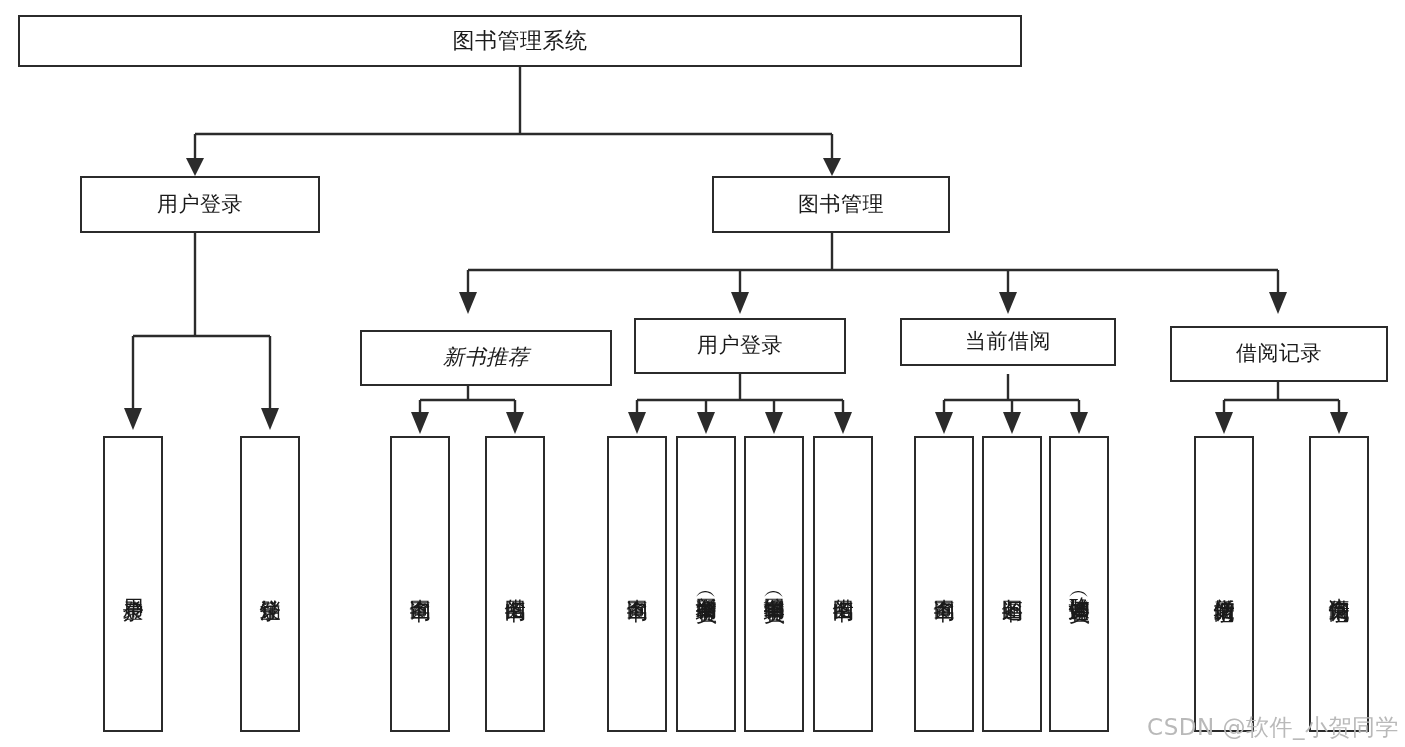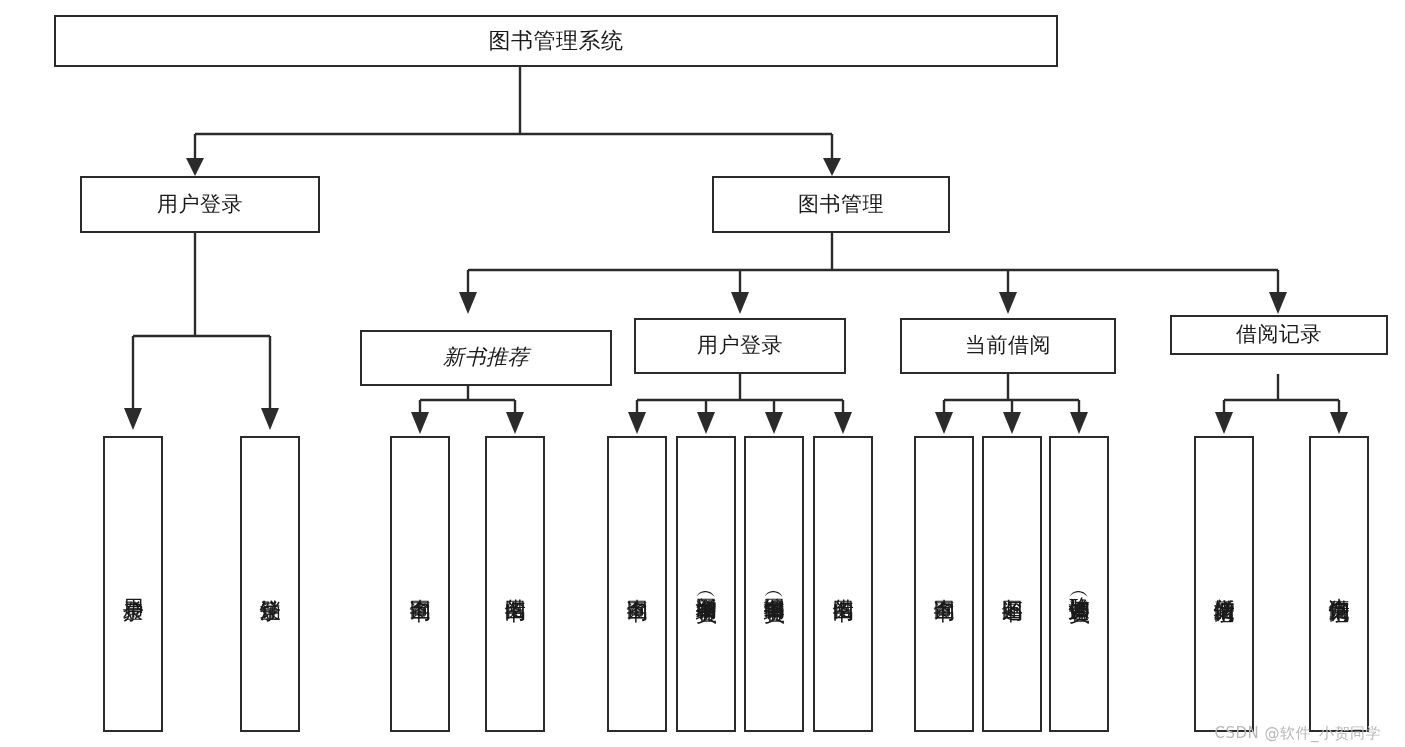--- a/index.html
+++ b/index.html
@@ -64,23 +64,23 @@
     stroke: #2b2b2b;
     stroke-width: 2.4;
     fill: none;
   }
   #wires polygon.arrow {
     fill: #2b2b2b;
     stroke: none;
   }
   .watermark {
     position: absolute;
-    right: 24px;
+    right: 6px;
     bottom: 4px;
-    font-size: 15px;
+    font-size: 23px;
     color: #b9b9b9;
     letter-spacing: 0.5px;
     white-space: nowrap;
     text-align: center;
   }
 </style>
 </head>
 <body>
 
 <div id="canvas">
@@ -140,29 +140,29 @@
     <polygon class="arrow" points="1070,412 1088,412 1079,434"></polygon>
 
     <line x1="1278" y1="374" x2="1278" y2="400"></line>
     <line x1="1224" y1="400" x2="1339" y2="400"></line>
     <line x1="1224" y1="400" x2="1224" y2="412"></line>
     <line x1="1339" y1="400" x2="1339" y2="412"></line>
     <polygon class="arrow" points="1215,412 1233,412 1224,434"></polygon>
     <polygon class="arrow" points="1330,412 1348,412 1339,434"></polygon>
   </svg>
 
-  <div class="node h root" style="left:18px; top:15px; width:1004px; height:52px;margin-left:36px;">图书管理系统</div>
+  <div class="node h root" style="left:18px; top:15px; width:1004px; height:52px;">图书管理系统</div>
 
   <div class="node h" style="left:80px; top:176px; width:240px; height:57px;">用户登录</div>
   <div class="node h" style="left:712px; top:176px; width:238px; height:57px;padding-left:20px;">图书管理</div>
 
   <div class="node h" style="left:360px; top:330px; width:252px; height:56px;font-style:italic;">新书推荐</div>
   <div class="node h" style="left:634px; top:318px; width:212px; height:56px;">用户登录</div>
-  <div class="node h" style="left:900px; top:318px; width:216px; height:56px;">当前借阅</div>
-  <div class="node h" style="left:1170px; top:315px; width:218px; height:40px;">借阅记录</div>
+  <div class="node h" style="left:900px; top:318px; width:216px; height:48px;">当前借阅</div>
+  <div class="node h" style="left:1170px; top:326px; width:218px; height:56px;">借阅记录</div>
 
   <div class="node v" style="left:103px; top:436px; width:60px; height:296px;">
     <span class="vtext">用户登录</span>
   </div>
   <div class="node v" style="left:240px; top:436px; width:60px; height:296px;">
     <span class="vtext">注销登录</span>
   </div>
 
   <div class="node v" style="left:390px; top:436px; width:60px; height:296px;">
     <span class="vtext">查询图书</span>

